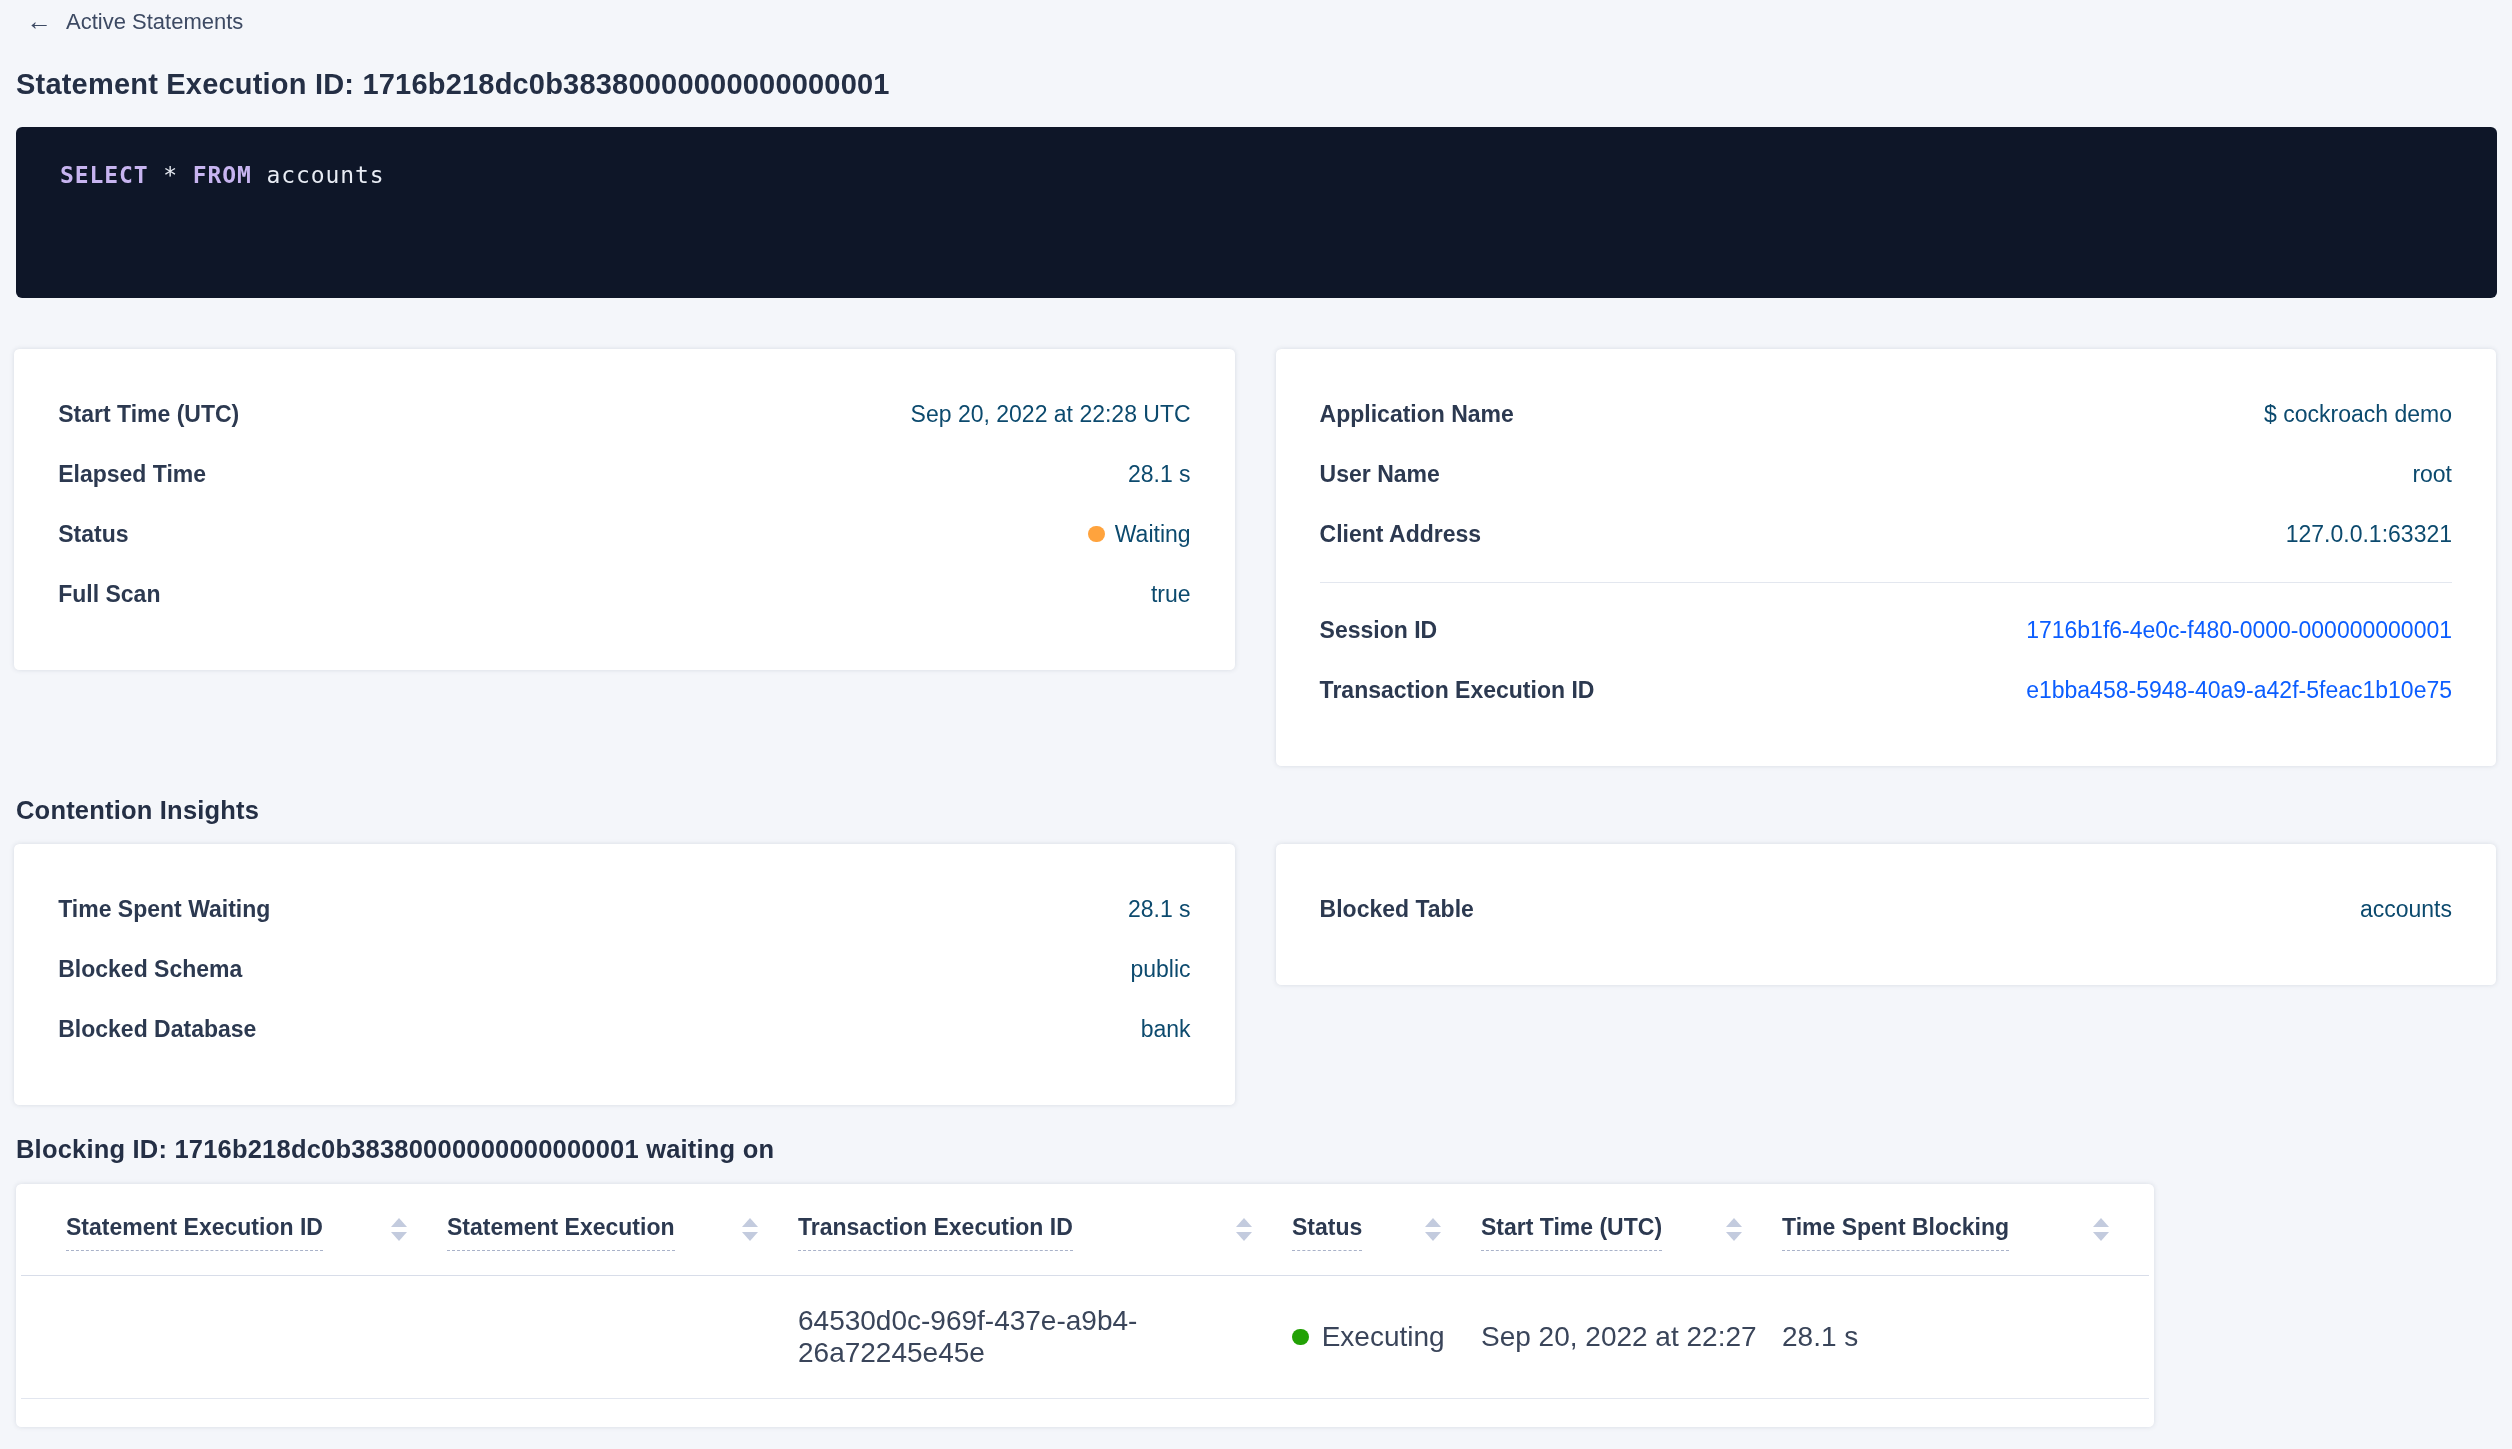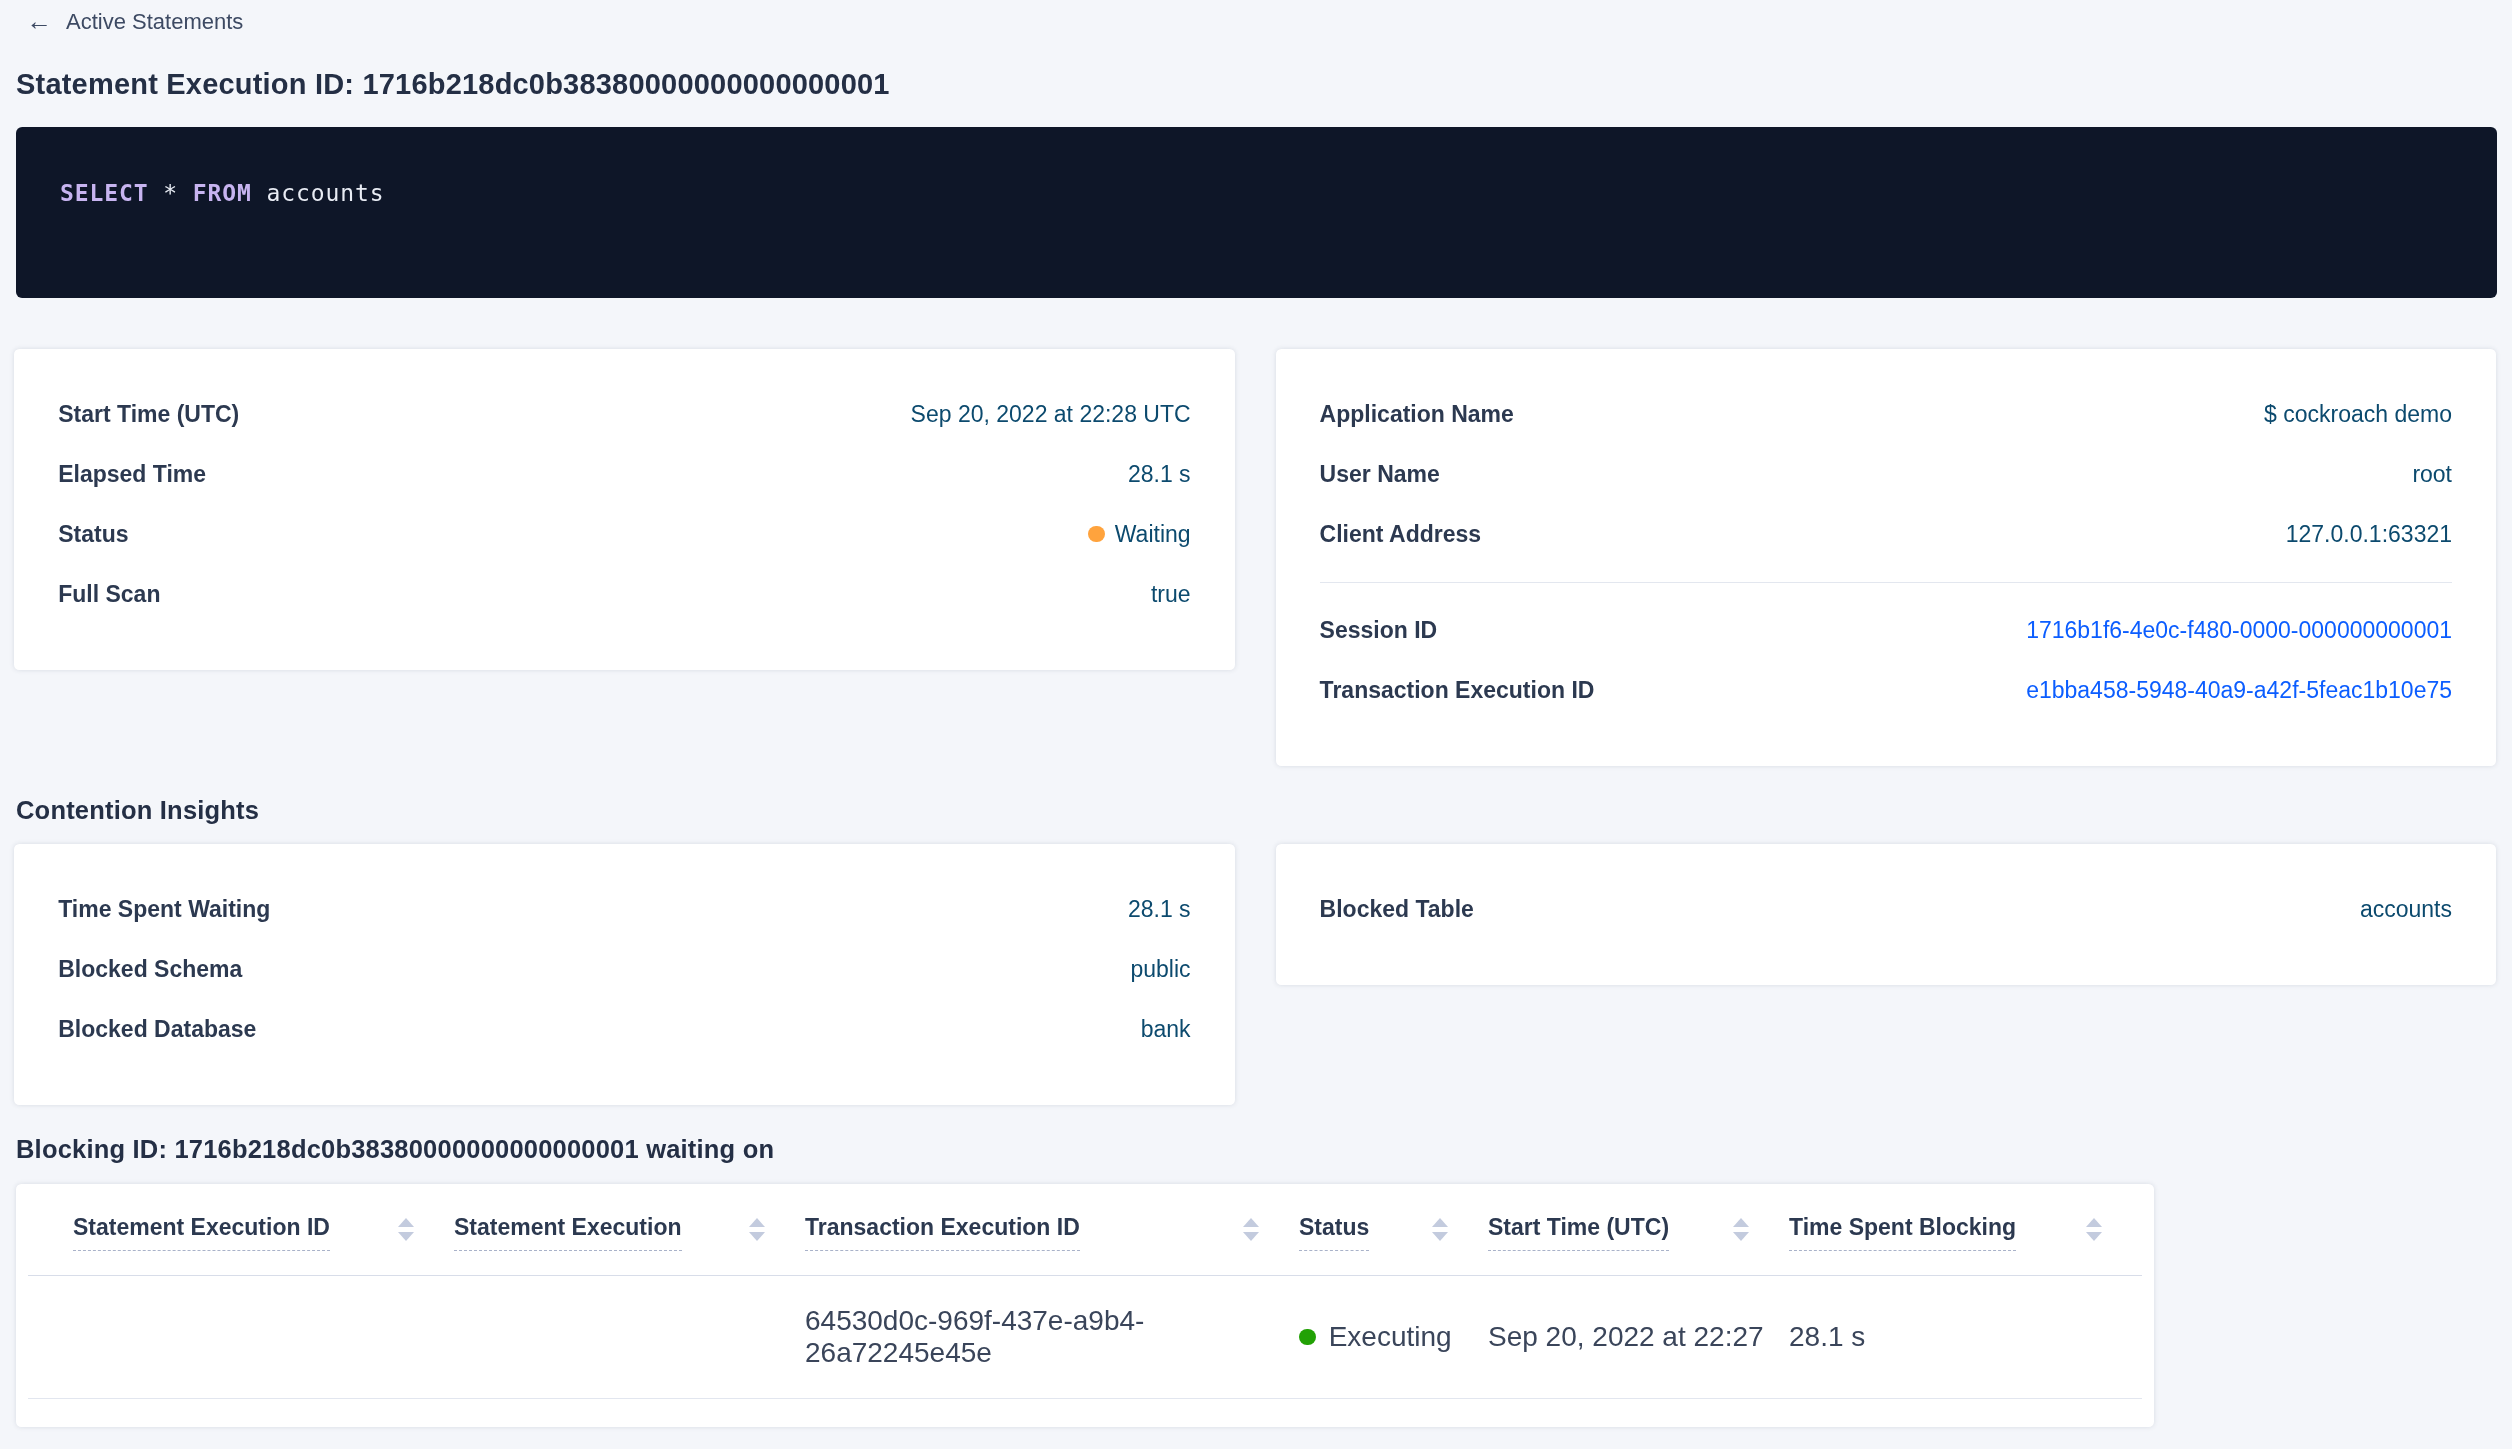--- a/index.html
+++ b/index.html
@@ -28,21 +28,21 @@
     margin: 32px 0 0 0;
     font-size: 29px; font-weight: 700; color: #242f45; letter-spacing: 0.2px;
   }
 
   
   .sql-box {
     margin-top: 26px;
     width: 2481px; height: 171px;
     background: #0e1628;
     border-radius: 6.1px;
-    padding: 53px 44px;
+    padding: 35px 44px;
   }
   .sql-box code {
     font-family: "DejaVu Sans Mono", "Liberation Mono", monospace;
     font-size: 23px; color: #e8ecf4; letter-spacing: 0.9px;
   }
   .sql-kw { color: #c7b4f0; font-weight: 700; }
 
   
   .cards-row { display: flex; gap: 41px; margin-top: 51px; align-items: flex-start; margin-left: -1.8px; }
   .card {
@@ -67,21 +67,21 @@
     font-size: 25.5px; font-weight: 700; color: #242f45; letter-spacing: 0.2px;
   }
   .cards-row.contention { margin-top: 0; }
 
   
   .table-card {
     margin-top: 3px;
     background: #fff; border-radius: 5.3px;
     box-shadow: 0 0 5.3px rgba(50, 62, 95, 0.14);
     width: 2138px;
-    padding: 0 12px;
+    padding: 0 5px;
   }
   .thead {
     display: grid;
     grid-template-columns: 381px 351px 494px 189px 301px 1fr;
     padding: 30px 0 24.6px 45px;
     border-bottom: 1.8px solid #d8dde9;
     align-items: start;
   }
   .th { display: flex; justify-content: space-between; align-items: flex-start; padding-right: 40px; cursor: pointer; }
   .th-label {

